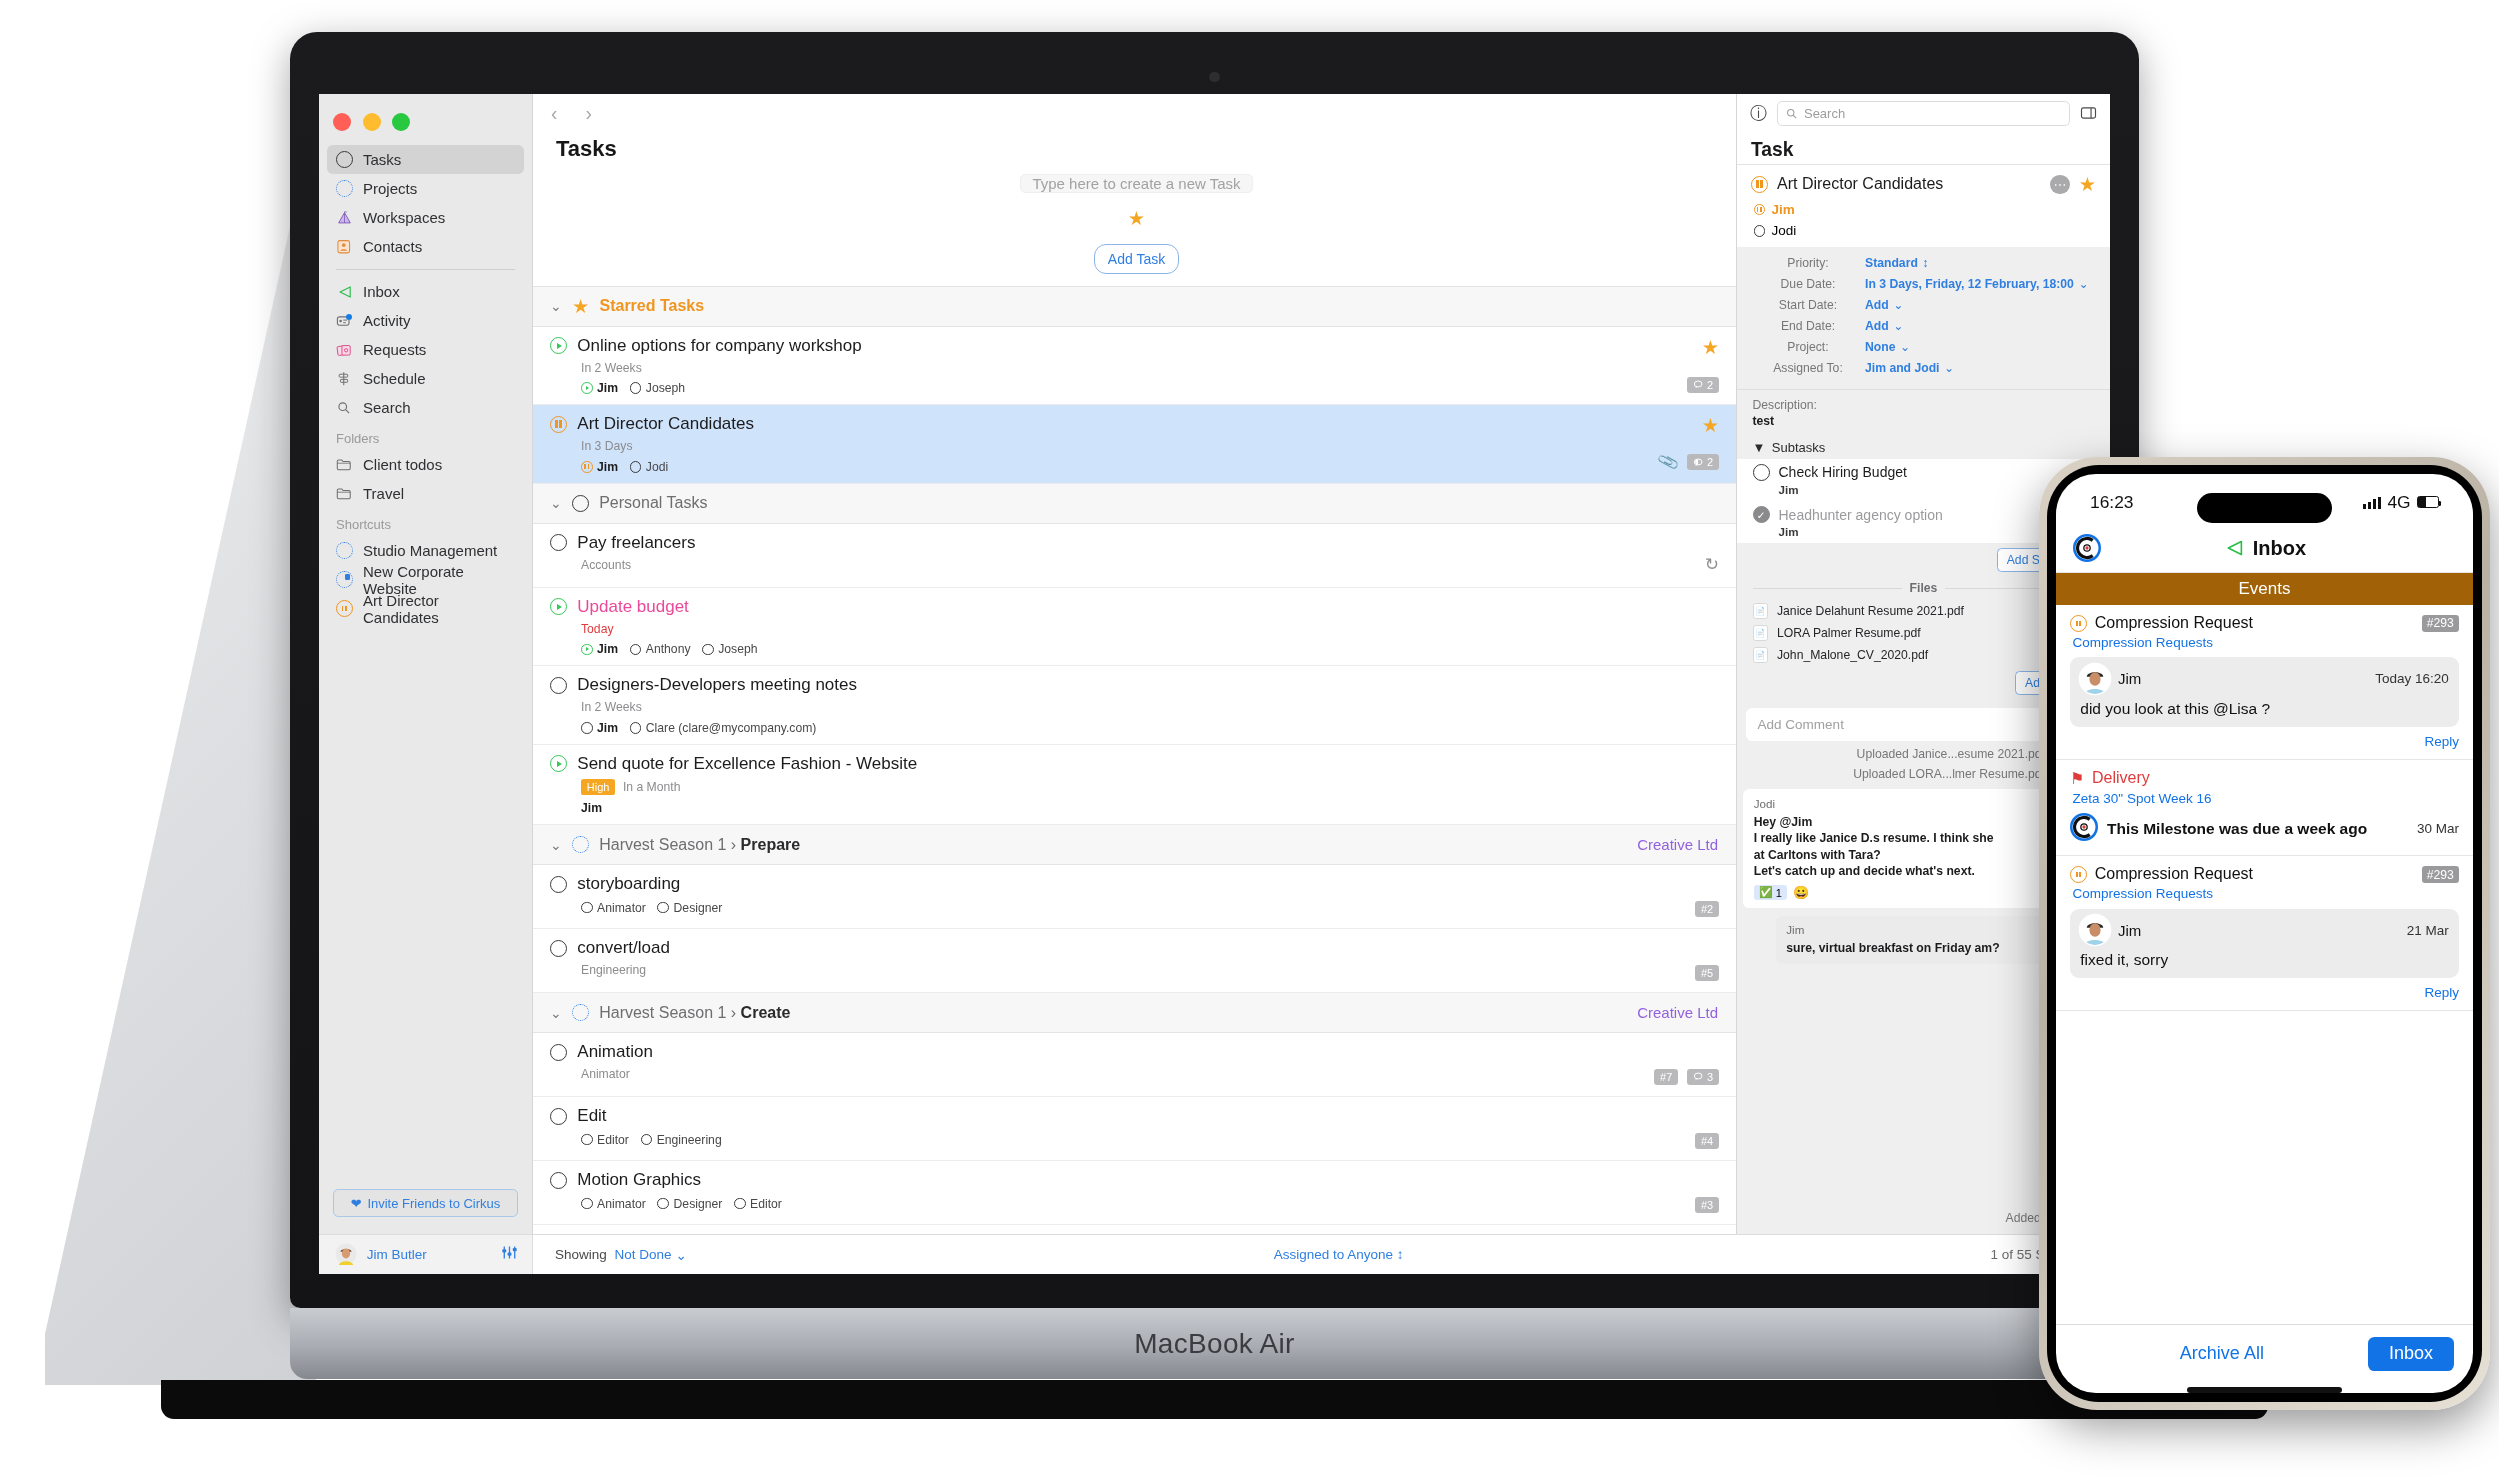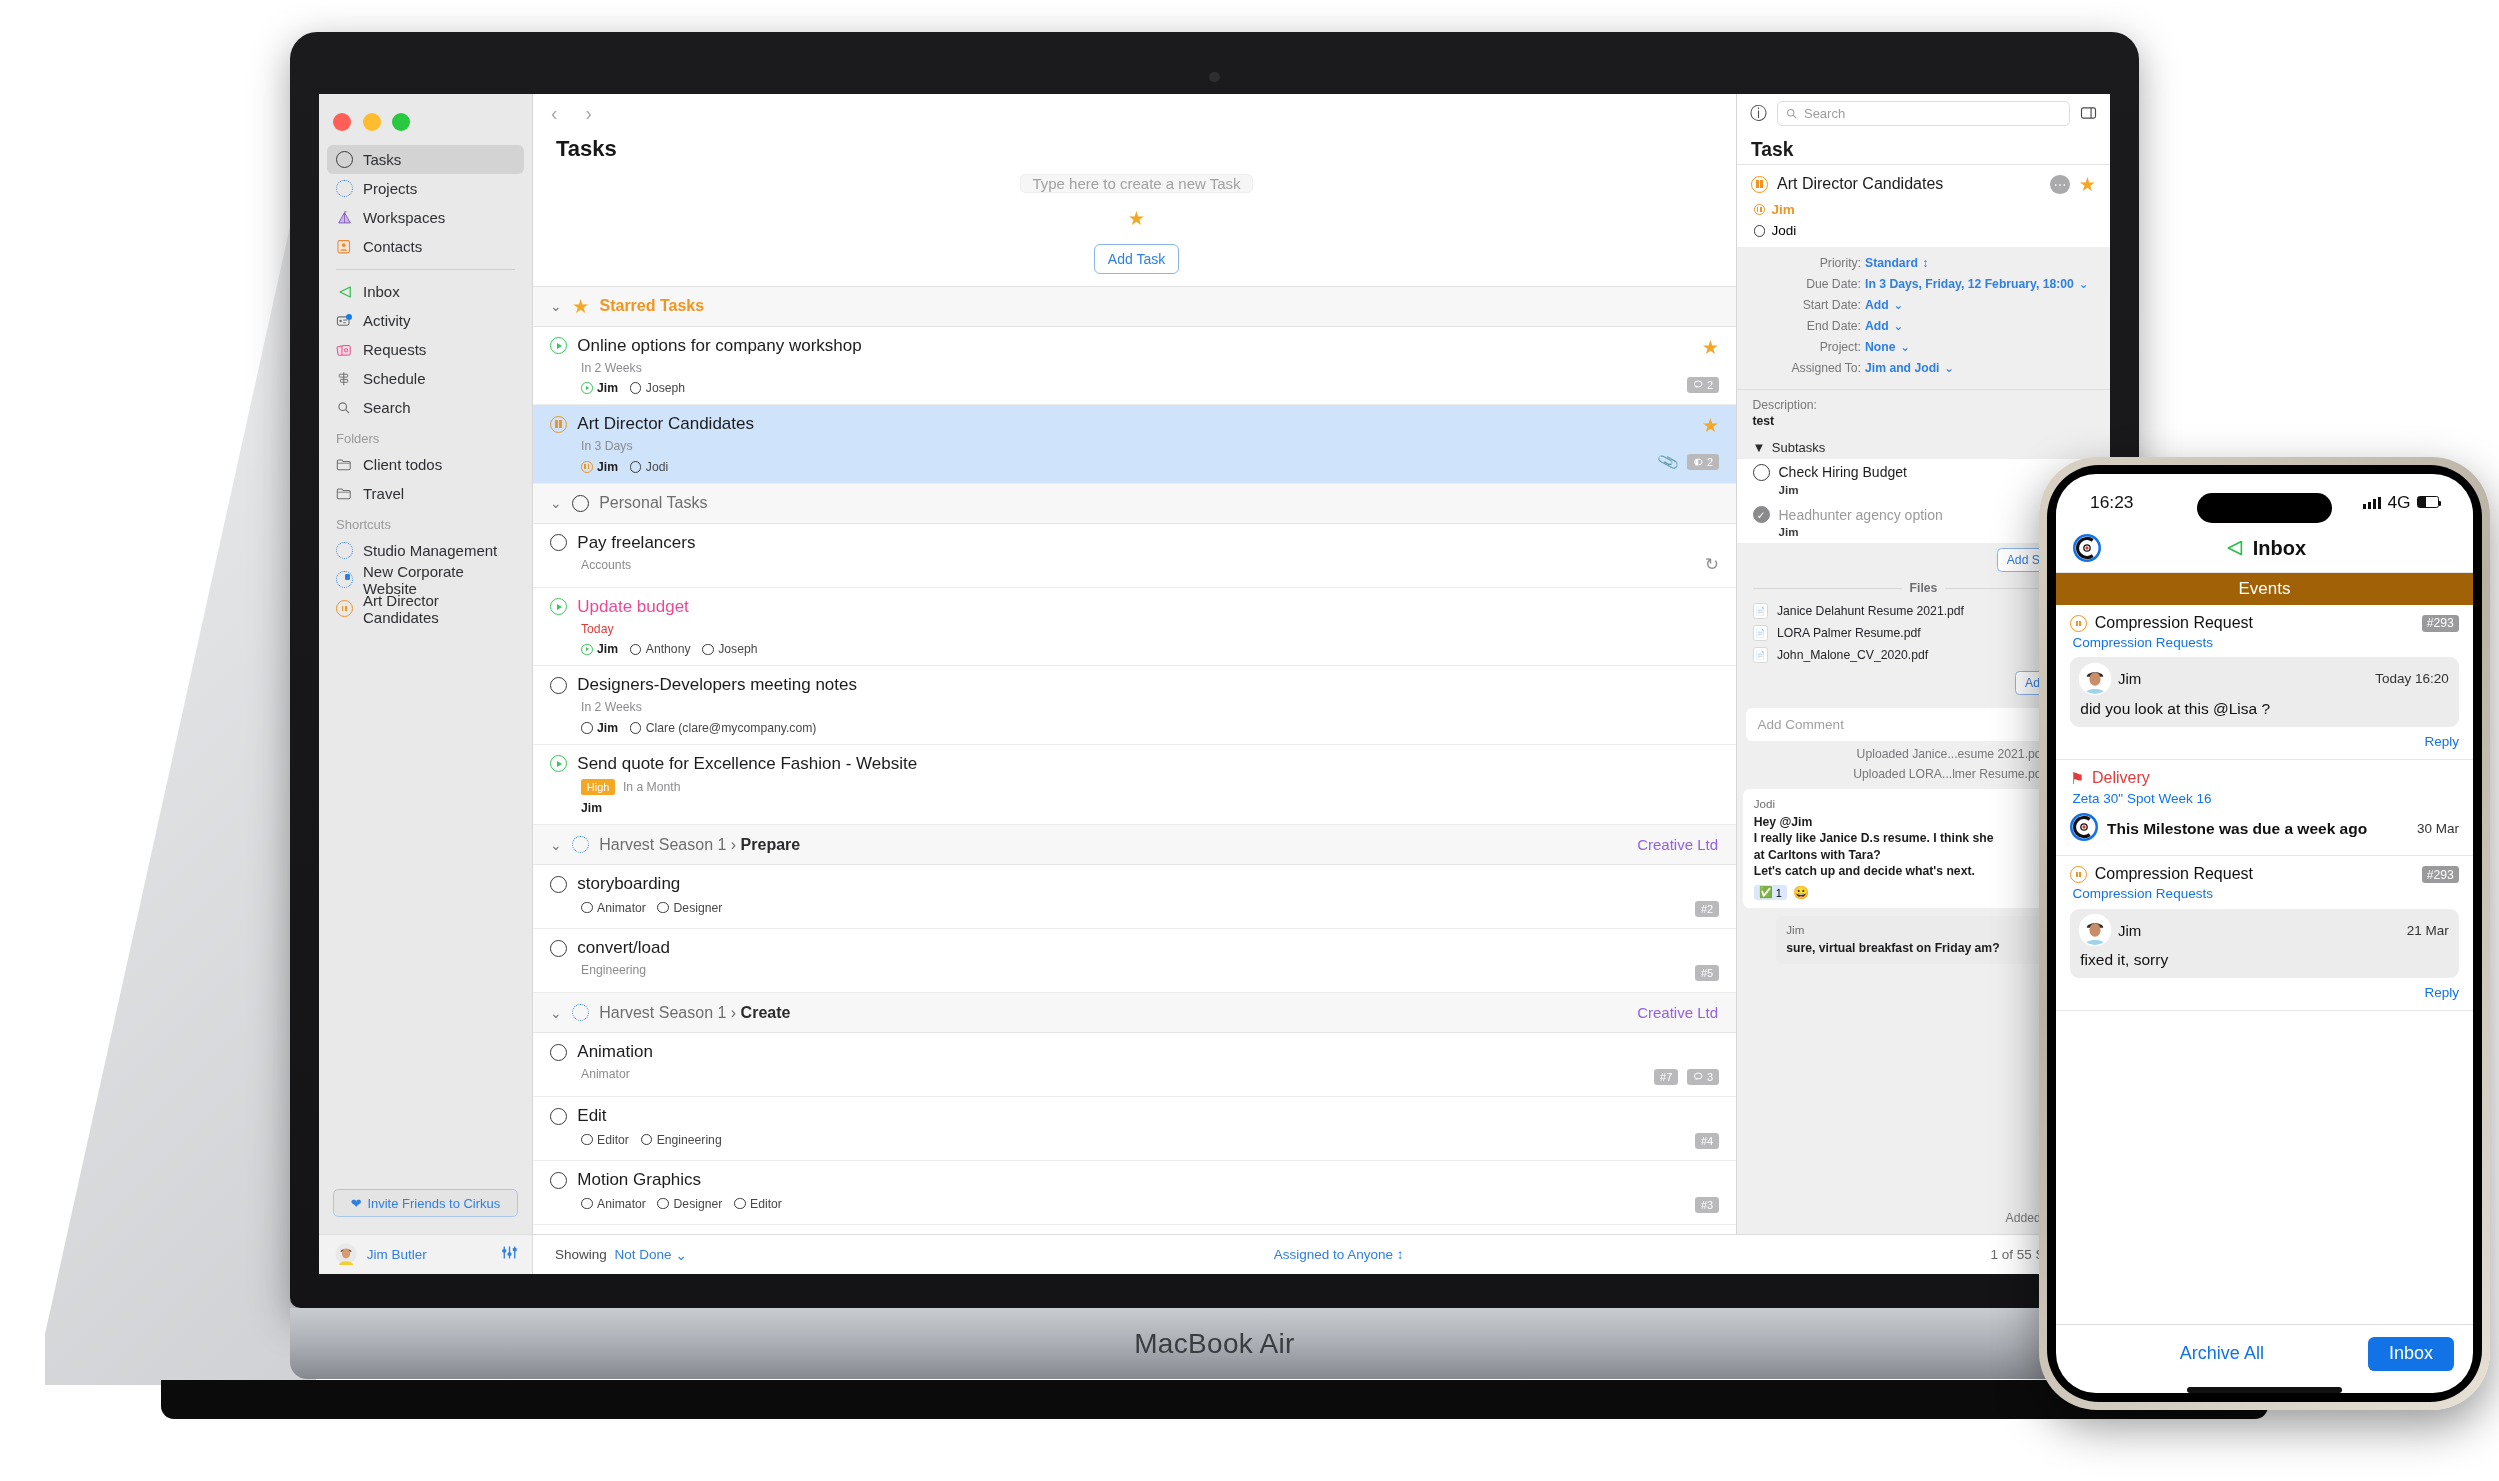--- a/index.html
+++ b/index.html
@@ -55,21 +55,21 @@
   .nav-row { height:39px; display:flex; align-items:center; gap:28px; padding-left:18px; }
   .chev { font-size:19.3px; color:#a7a7a9; }
   .title-row { padding:2.6px 23px 6.4px; }
   .page-title { font-size:22px; font-weight:bold; color:#171717; }
   .new-task-row { display:flex; align-items:center; gap:14px; padding:6.4px 18px 11.6px 22px;flex-direction:column; }
   .new-task-input {
     flex:1; height:35px; background:#f6f6f6; border:0.6px solid #eeeeee; border-radius:5.2px;
     display:flex; align-items:center; padding:0 11.6px; font-size:15px; color:#a2a2a4;
   }
   .star { color:#f5a623; font-size:19.3px; }
-  .add-task-btn { border:0.9px solid #8ab4e8; border-radius:6px; padding:5.8px 13px; font-size:14px; color:#2f7fe0; background:#fff; }
+  .add-task-btn { border:0.9px solid #8ab4e8; border-radius:12px; padding:5.8px 13px; font-size:14px; color:#2f7fe0; background:#fff; }
 
   .list { flex:1; overflow:hidden; border-top:0.6px solid #e2e2e2; }
   .grp { display:flex; align-items:center; justify-content:space-between; height:40px; padding:0 18px 0 17px; background:#f7f7f7; border-bottom:0.6px solid #e4e4e4; }
   .grp-l { display:flex; align-items:center; gap:10.3px; }
   .caret { color:#7d7d80; font-size:14px; width:11.6px; }
   .grp-title { font-size:16px; color:#6e6e71; }
   .grp-title b { color:#2b2b2d; }
   .grp-title.starred { color:#f0951f; font-weight:bold; }
   .grp-right { font-size:15px; color:#9360e0; }
 
@@ -116,21 +116,21 @@
   .insp-top { height:39px; background:#fff; display:flex; align-items:center; gap:10.3px; padding:0 13px; }
   .insp-search { flex:1; height:24.5px; border:0.6px solid #dcdcdc; border-radius:5.2px; background:#fff; display:flex; align-items:center; gap:6.4px; padding:0 7.7px; font-size:13px; color:#9d9da0; }
   .insp-h { background:#fff; padding:6.4px 14px 2.6px; font-size:19.3px; font-weight:bold; color:#1a1a1c; }
   .insp-task { background:#fff; border-top:0.6px solid #e3e3e3; padding:7.7px 14px 9px; }
   .insp-task-title { display:flex; align-items:center; gap:9px; font-size:16px; color:#1c1c1e; }
   .ellipsis { width:19.3px;height:19.3px;border-radius:50%;background:#aaaaad;color:#fff;font-size:13px;display:flex;align-items:center;justify-content:center; }
   .insp-assignee { display:flex; align-items:center; gap:6.4px; font-size:13.5px; margin-top:6.4px; margin-left:2.6px; }
   .insp-assignee.orange { color:#f0951f; font-weight:bold; }
   .fields { padding:9px 18px 6.4px; }
   .fld { display:flex; justify-content:flex-start; font-size:12.2px; margin-bottom:7px; }
-  .fld .k { width:110px; text-align:right; color:#77777a; padding-right:4px; }
+  .fld .k { width:110px; text-align:center; color:#77777a; padding-right:4px; }
   .fld .v { color:#2f7fe0; font-weight:bold; }
   .descr { border-top:0.6px solid #dedede; padding:7.7px 15.5px 6.4px; font-size:12.2px; }
   .descr .k { color:#77777a; }
   .descr .v { color:#1c1c1e; font-weight:bold; margin-top:2.6px; }
   .sec-head { padding:5.2px 15.5px 3.9px; font-size:13px; color:#2b2b2d; display:flex; align-items:center; gap:6.4px; }
   .sub-card { background:#fff; margin:0 0 0 0; }
   .sub-row { padding:5.2px 15.5px; }
   .sub-t { display:flex; align-items:center; gap:9px; font-size:14px; color:#1c1c1e; }
   .sub-t.done { color:#9a9a9d; }
   .sub-w { font-size:11.6px; color:#3a3a3c; margin-left:26px; margin-top:1.9px; font-weight:bold; }

